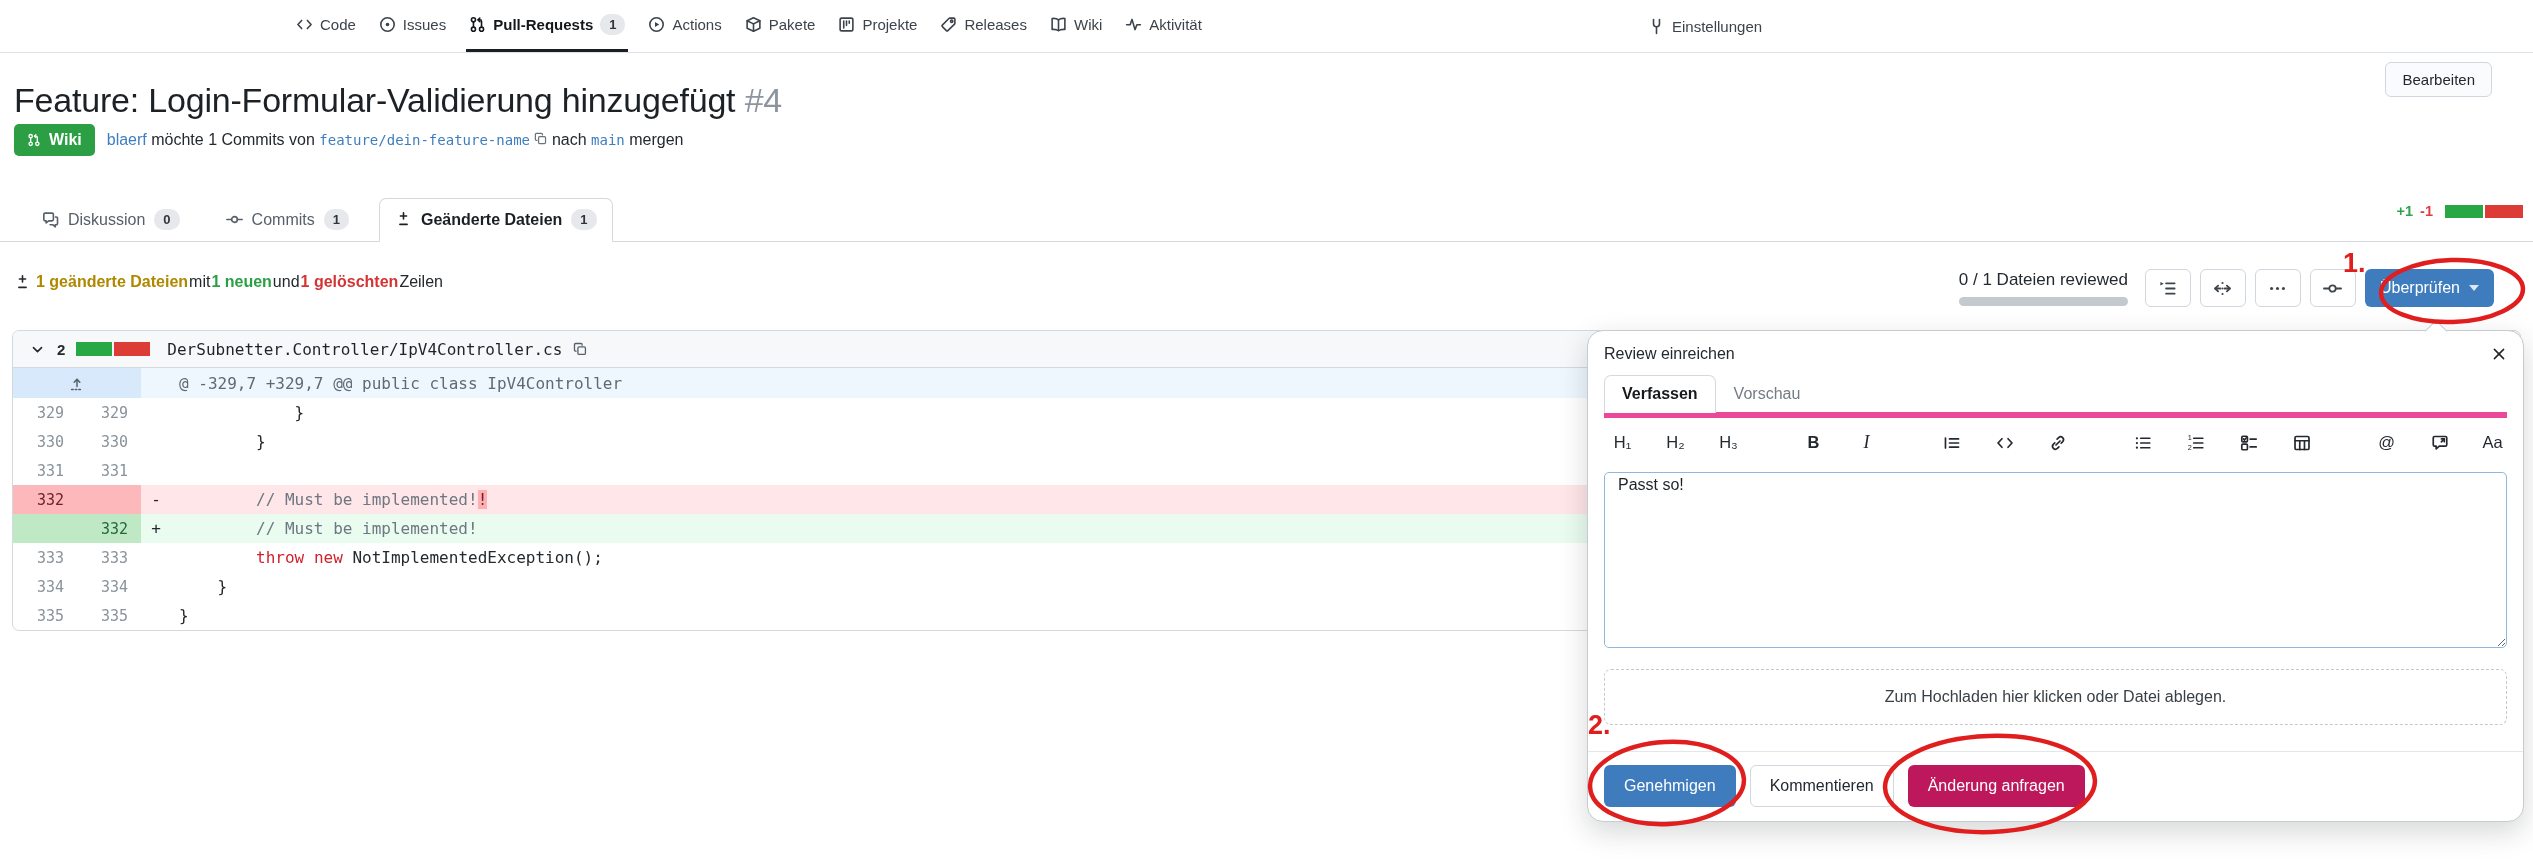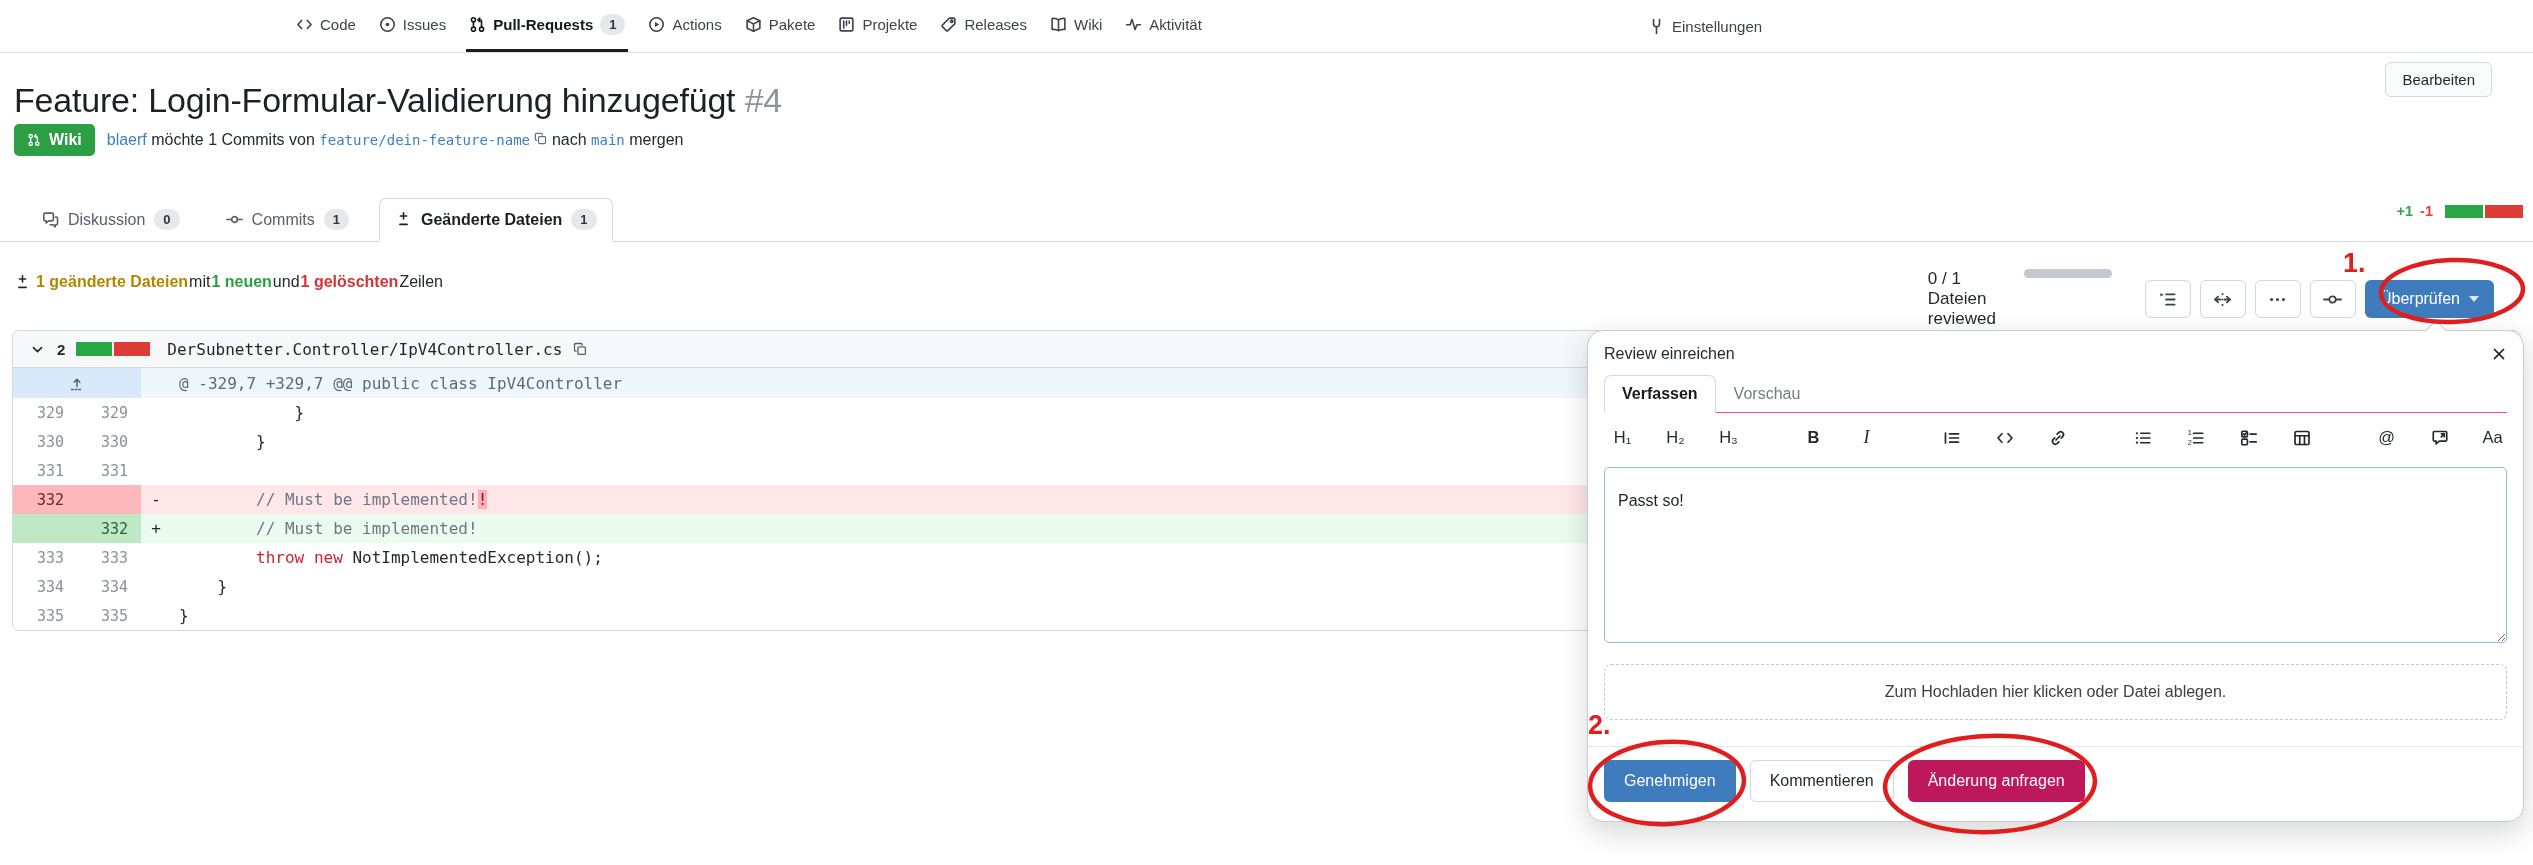--- a/index.html
+++ b/index.html
@@ -47,21 +47,21 @@
   .stat-block.g{background:#27a844}.stat-block.r{background:#dd3b35}
 
   
   .controls{position:absolute;top:255px;left:0;right:0;height:64px}
   .summary{position:absolute;left:14px;top:18px;display:flex;gap:1px;font-size:16px;align-items:center;color:#24292f}
   .summary .files{color:#b08800;font-weight:600}
   .summary .plus{color:#2c9f45;font-weight:600}
   .summary .minus{color:#d43434;font-weight:600}
   .summary .icon{color:#24292f;margin-right:4px}
   .controls-right{position:absolute;right:39px;top:14px;display:flex;align-items:center;gap:9px}
-  .reviewed{display:flex;flex-direction:row;gap:15px;margin-right:24px}
+  .reviewed{display:flex;flex-direction:column;gap:7px;margin-right:8px}
   .reviewed-label{font-size:17px;color:#24292f}
   .progress{width:100%;height:9px;border-radius:5px;background:#c4c9cf}
   .icon-btn{width:46px;height:38px;border:1px solid #d0d7de;border-radius:6px;background:#fff;display:flex;align-items:center;justify-content:center;color:#3d444b;cursor:pointer;box-sizing:border-box}
   .review-btn{height:38px;padding:0 15px;background:#3f7cbe;color:#fff;border-radius:6px;font-size:16px;display:flex;align-items:center;gap:9px;border:none;cursor:pointer}
   .caret{width:0;height:0;border-left:5px solid transparent;border-right:5px solid transparent;border-top:6px solid #dbe7f3}
 
   
   .file-box{position:absolute;left:12px;top:330px;width:2509px;border:1px solid #d4d9de;border-radius:7px;background:#fff;overflow:hidden;box-sizing:border-box;z-index:1}
   .file-header{height:36px;background:#f6f8fa;border-bottom:1px solid #d4d9de;display:flex;align-items:center;gap:11px;padding:0 16px}
   .file-header .chev{color:#24292f;cursor:pointer;display:flex}
@@ -86,31 +86,31 @@
   tr.add td.sign,tr.add td.code{background:#e9fcef}
   .comment{color:#6e7781}
   .kw{color:#cf222e}
   .hl{background:#fcb0b4;color:#86181d}
 
   
   .review-popup{position:absolute;left:1587px;top:330px;width:937px;height:492px;background:#fff;border:1px solid #c6ccd2;border-radius:16px;box-shadow:0 10px 28px rgba(27,31,35,.18);box-sizing:border-box;padding:14px 16px 0;z-index:20}
   .popup-caret{position:absolute;top:-8.5px;left:840px;width:15px;height:15px;background:#fff;border-left:1px solid #c6ccd2;border-top:1px solid #c6ccd2;transform:rotate(45deg)}
   .popup-head{display:flex;justify-content:space-between;align-items:center;font-size:16px;color:#24292f}
   .popup-close{color:#1f2328;cursor:pointer;display:flex;width:16px;height:16px}
-  .popup-tabs{display:flex;margin-top:12px;border-bottom:1px solid #ec4899}
+  .popup-tabs{display:flex;margin-top:12px;border-bottom:6px solid #ec4899}
   .ptab{padding:9px 17px;font-size:16px;color:#747b83;margin-bottom:-1px;cursor:pointer;border:1px solid transparent}
   .ptab.active{border-color:#d4d9de;border-bottom-color:#fff;border-radius:7px 7px 0 0;color:#17191c;font-weight:700;background:#fff}
   .md-toolbar{display:flex;align-items:flex-start;gap:16px;margin-top:9px;height:38px;color:#2f353b}
   .md-btn{min-width:29px;height:31px;display:flex;align-items:center;justify-content:center;font-size:16.5px;border-radius:4px;padding:0 4px;cursor:pointer;color:#24292f}
   .md-btn .icon{width:18px;height:18px}
   .md-btn.bold{font-weight:800}
   .md-btn.italic{font-style:italic;font-family:"Liberation Serif",serif;font-size:18px}
   .md-sep{width:1px;height:22px;background:#dfe3e7;margin:0 8px}
   .md-right{margin-left:auto;display:flex;gap:13px;align-items:center}
-  .editor{margin-top:7px;width:100%;height:176px;box-sizing:border-box;border:1.5px solid #8fb8de;border-radius:5px;padding:24px 13px;font-family:"Liberation Sans",sans-serif;font-size:16px;color:#1f2328;resize:vertical;outline:none}
+  .editor{margin-top:7px;width:100%;height:176px;box-sizing:border-box;border:1.5px solid #8fb8de;border-radius:5px;padding:3px 13px;font-family:"Liberation Sans",sans-serif;font-size:16px;color:#1f2328;resize:vertical;outline:none}
   .dropzone{margin-top:17px;height:54px;border:1.5px dashed #c3c9cf;border-radius:7px;display:flex;align-items:center;justify-content:center;font-size:16px;color:#394047;cursor:pointer}
   .popup-footer{margin:26px -16px 0;border-top:1px solid #e3e7ea;padding:13px 16px 0;display:flex;gap:14px}
   .btn{height:42px;padding:0 19px;border-radius:6px;font-size:16px;display:flex;align-items:center;border:1px solid transparent;cursor:pointer;white-space:nowrap}
   .btn.primary{background:#3f7cbe;color:#fff}
   .btn.basic{background:#fff;border-color:#d0d7de;color:#24292f}
   .btn.danger{background:#be185d;color:#fff}
 
   
   .annotations{position:absolute;inset:0;z-index:50;pointer-events:none}
 </style>

